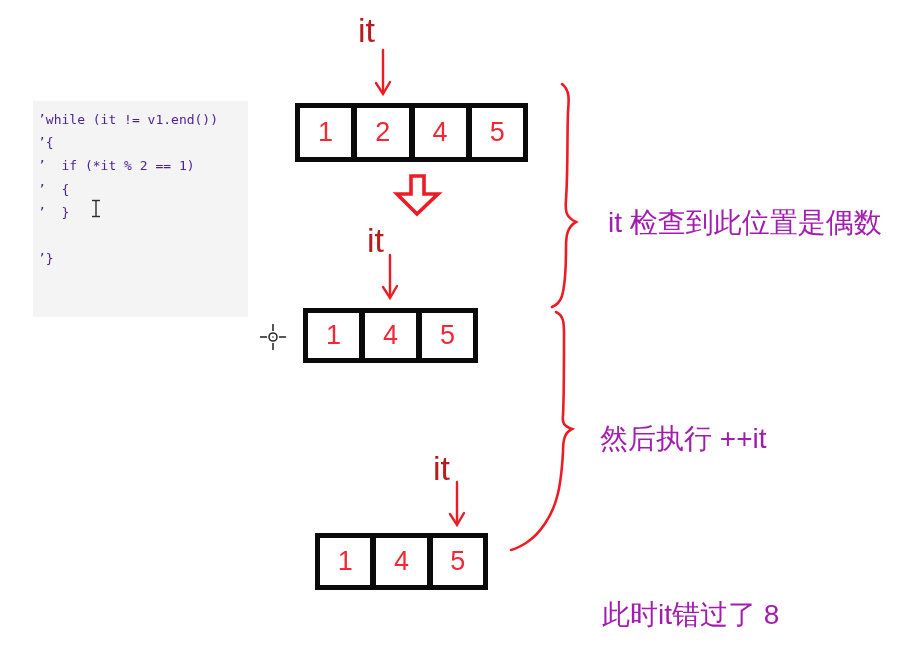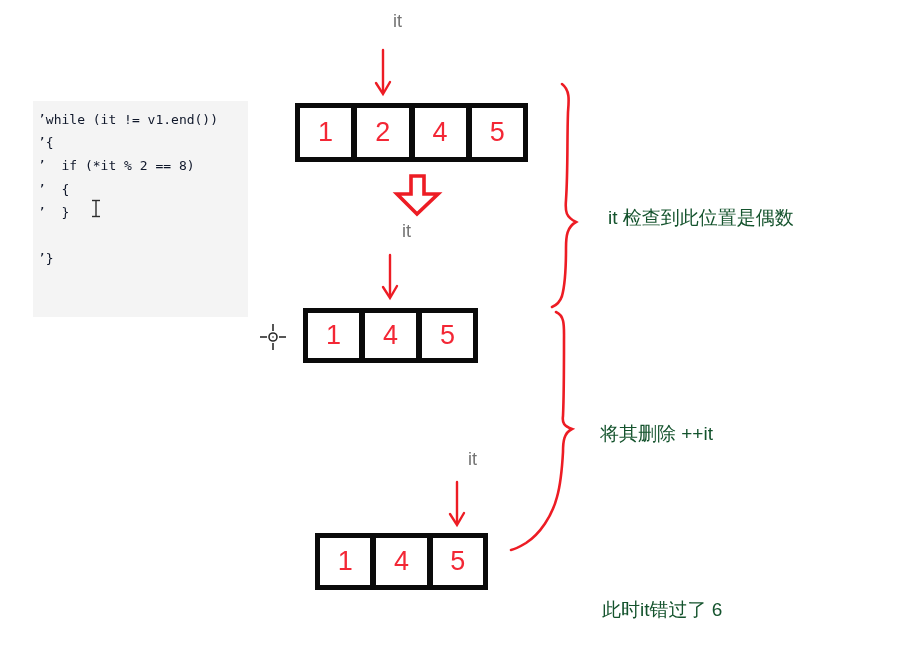--- a/index.html
+++ b/index.html
@@ -5,57 +5,57 @@
   html,body { margin:0; padding:0; background:#ffffff; }
   .canvas {
     position:relative; width:907px; height:650px; background:#ffffff;
     font-family:"Liberation Sans", sans-serif; overflow:hidden;
   }
 
   
   .code {
     position:absolute; left:33px; top:101px; width:215px; height:216px;
     background:#f4f4f4; box-sizing:border-box; padding:7px 0 0 5px;
-    font-family:"DejaVu Sans Mono", monospace; font-size:13px; color:#0f172a;
+    font-family:"DejaVu Sans Mono", monospace; font-size:13px; color:#4c1d95;
   }
   .code .ln { height:23.2px; line-height:23.2px; white-space:pre; }
   .ibeam { position:absolute; left:91px; top:199px; }
 
   
   .array { position:absolute; background:#0a0a0a; display:flex; gap:6px; padding:5px; box-sizing:border-box; }
   .cell  { flex:1; background:#ffffff; display:flex; align-items:center; justify-content:center;
            font-size:27px; color:#f32735; }
   .array1 { left:295px; top:103px; width:233px; height:59px; }
   .array2 { left:303px; top:308px; width:175px; height:55px; }
   .array3 { left:315px; top:533px; width:173px; height:57px; }
 
   
-  .itlabel { position:absolute; width:44px; text-align:right; font-size:18px; color:#737373; line-height:1.1; }
+  .itlabel { position:absolute; width:44px; text-align:left; font-size:34px; color:#b91c1c; line-height:1.1; }
   .it1 { left:358px; top:12px; }
   .it2 { left:367px; top:222px; }
   .it3 { left:433px; top:450px; }
 
   
-  .note { position:absolute; font-size:19px; color:#14532d; white-space:nowrap; line-height:1.15; }
+  .note { position:absolute; font-size:28px; color:#a21caf; white-space:nowrap; line-height:1.15; }
   .note1 { left:608px; top:207px; }
   .note2 { left:608px; top:247px; }
   .note3 { left:600px; top:423px; }
   .note4 { left:602px; top:599px; }
 
   .overlay { position:absolute; left:0; top:0; pointer-events:none; }
 </style>
 </head>
 <body>
 
 <div class="canvas">
 
   <div class="code">
     <div class="ln">’while (it != v1.end())</div>
     <div class="ln">’{</div>
-    <div class="ln">’  if (*it % 2 == 8)</div>
+    <div class="ln">’  if (*it % 2 == 1)</div>
     <div class="ln">’  {</div>
     <div class="ln">’  }</div>
     <div class="ln"></div>
     <div class="ln">’}</div>
   </div>
 
   <svg class="ibeam" width="10" height="19">
     <g stroke="#2b2b2b" stroke-width="1.4" fill="none">
       <path d="M1,1.5 H9"></path>
         <path d="M5,1.5 V17.5"></path>
@@ -79,22 +79,22 @@
   </div>
 
   <div class="itlabel it3">it</div>
   <div class="array array3">
     <div class="cell">1</div>
     <div class="cell">4</div>
     <div class="cell">5</div>
   </div>
 
   <div class="note note1">it 检查到此位置是偶数</div>
-  <div class="note note3">将其删除 ++it</div>
-  <div class="note note4">此时it错过了 6</div>
+  <div class="note note3">然后执行 ++it</div>
+  <div class="note note4">此时it错过了 8</div>
 
   <svg class="overlay" width="907" height="650" viewBox="0 0 907 650">
 
     <g stroke="#ed1c24" stroke-width="2.4" fill="none" stroke-linecap="round">
       <g>
         <path d="M383,50 V92"></path>
           <path d="M376,83 L383,94 L390,82"></path>
       </g>
       <g>
         <path d="M390,255 V296"></path>

